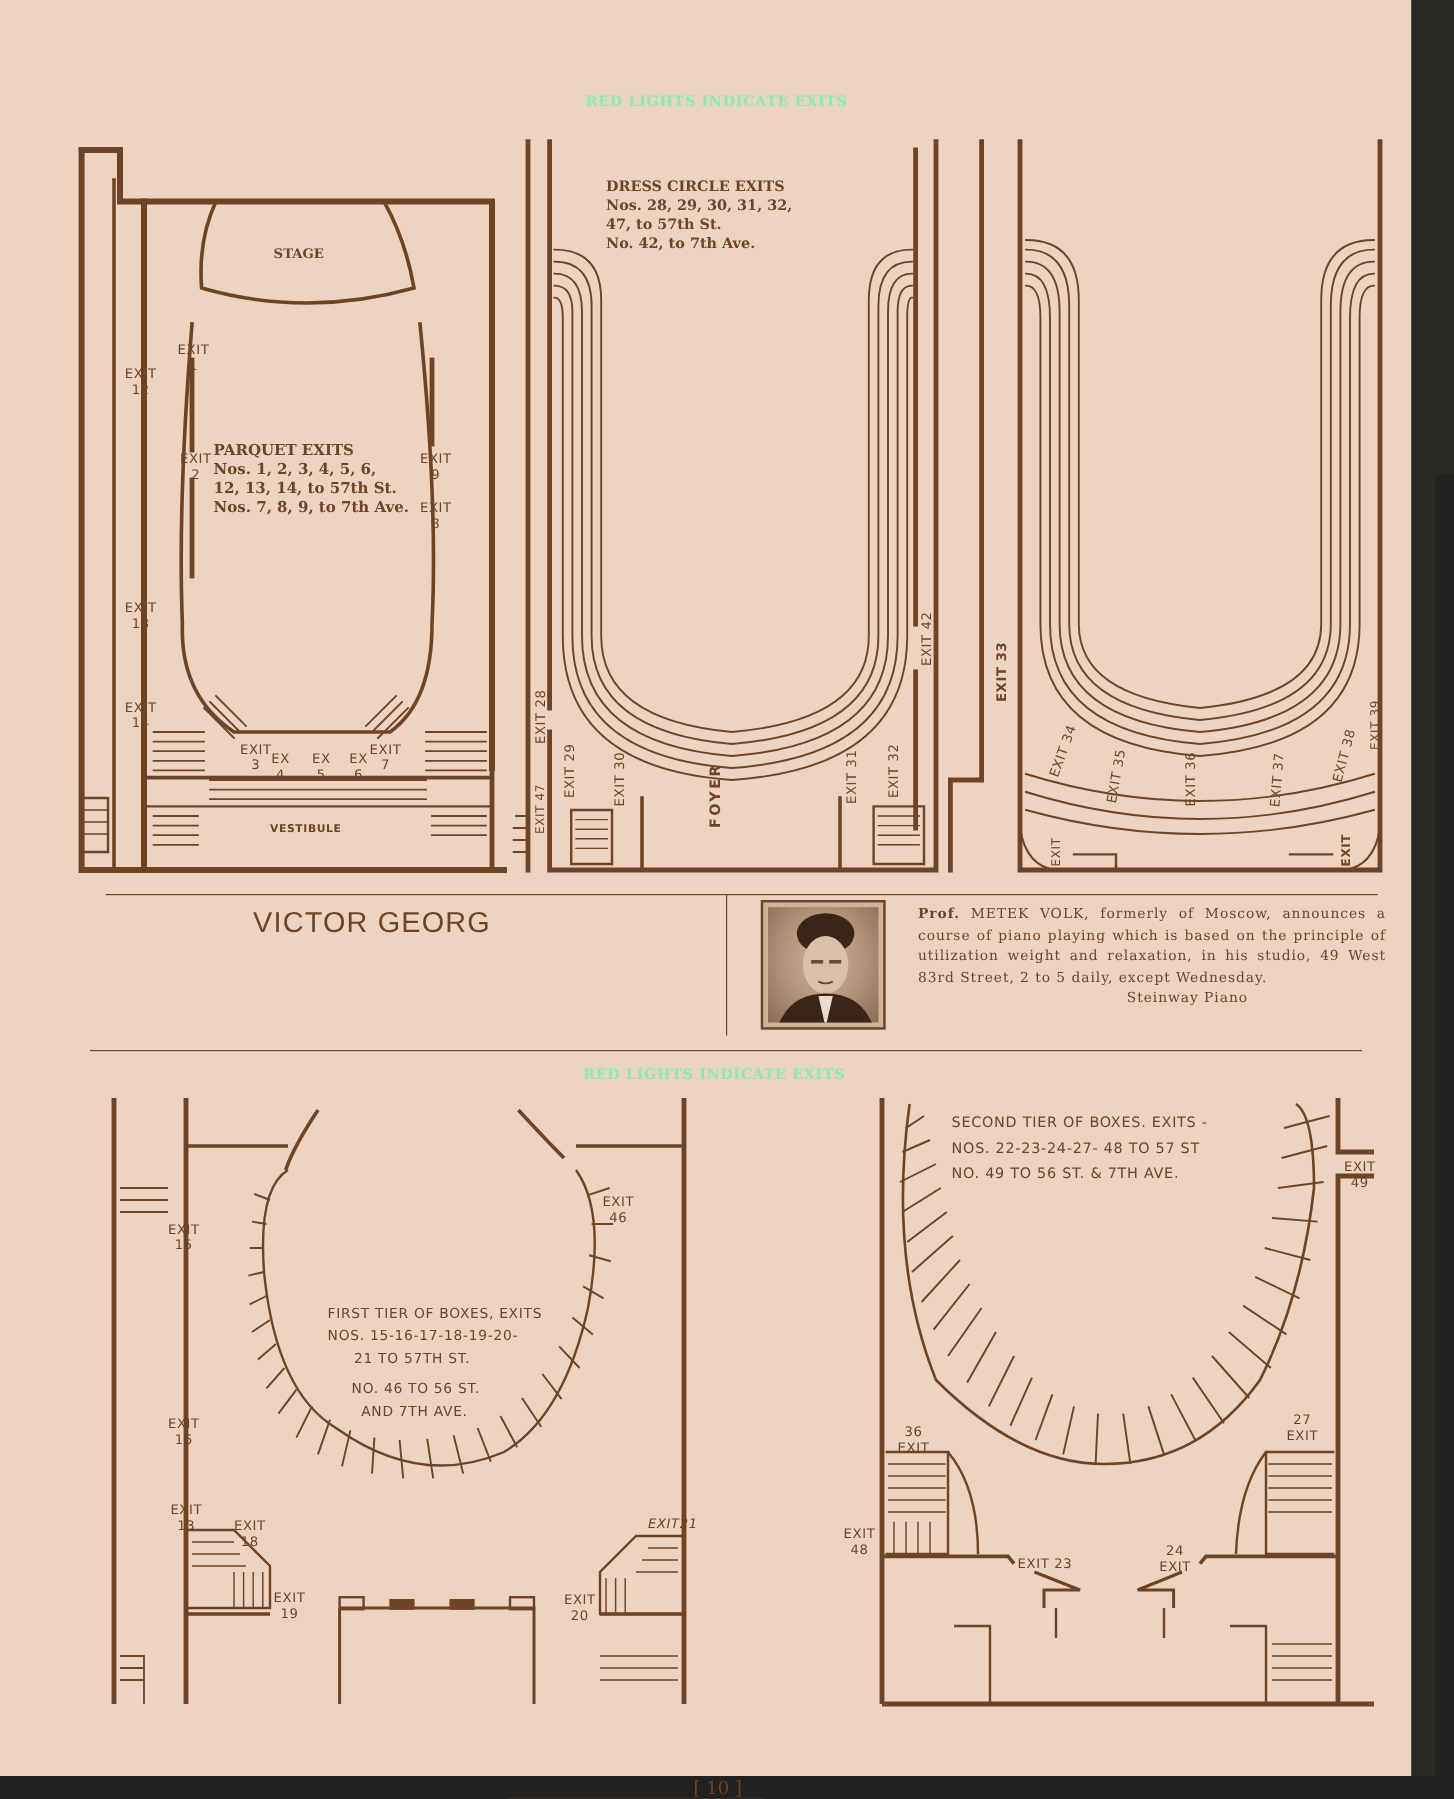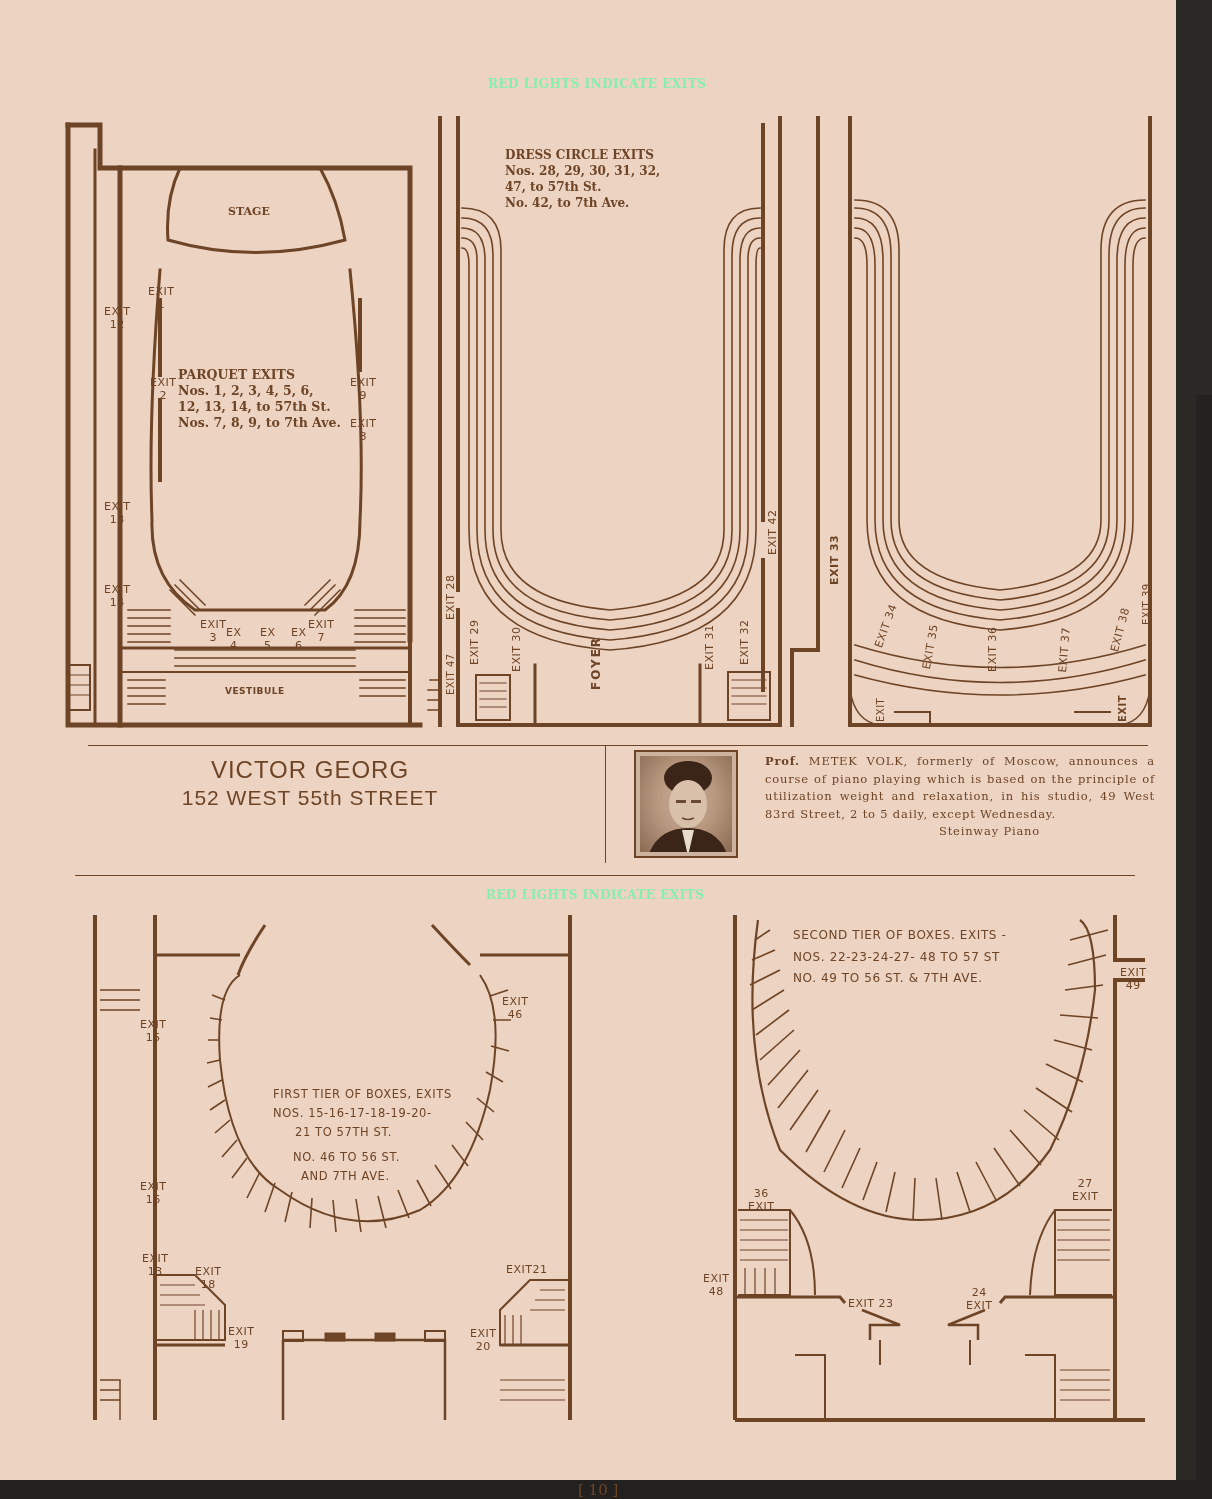--- a/index.html
+++ b/index.html
@@ -186,21 +186,20 @@
 <div class="hand" style="left:1140px;top:625px;transform:rotate(-90deg);transform-origin:left top;font-size:10px;"><span>EXIT</span> <span>39</span></div>
 <div class="hand" style="left:874px;top:722px;transform:rotate(-90deg);transform-origin:left top;font-size:10px;">EXIT</div>
 <div class="hand" style="left:1116px;top:722px;transform:rotate(-90deg);transform-origin:left top;font-size:10px;font-weight:bold;">EXIT</div>
 
 <div class="rule" style="left:88px;top:745px;width:1060px;"></div>
 <div class="rule" style="left:605px;top:745px;width:1px;height:118px;"></div>
 <div class="rule" style="left:75px;top:875px;width:1060px;"></div>
 
 <div class="ad-georg">
   <div class="l1">VICTOR GEORG</div>
-  <div class="l3">152 WEST 55th STREET</div>
 </div>
 
 <div class="photo">
   <div class="photo-inner">
     <svg width="96" height="100">
       <ellipse cx="48" cy="22" rx="24" ry="17" fill="#3a2518"></ellipse>
       <ellipse cx="48" cy="48" rx="19" ry="24" fill="#d8c0aa"></ellipse>
       <rect x="36" y="44" width="10" height="3" fill="#6a4a36"></rect>
       <rect x="51" y="44" width="10" height="3" fill="#6a4a36"></rect>
       <path d="M42 62 Q48 65 54 62" stroke="#6a4a36" stroke-width="1.5" fill="none"></path>
@@ -306,21 +305,21 @@
     <div>18</div>
   </div>
 <div class="hand" style="left:228px;top:1325px;">
     <div>EXIT</div>
     <div>19</div>
   </div>
 <div class="hand" style="left:470px;top:1327px;">
     <div>EXIT</div>
     <div>20</div>
   </div>
-<div class="hand" style="left:506px;top:1263px;"><span>EXIT</span><span>21</span></div>
+<div class="hand" style="left:540px;top:1263px;font-style:italic;"><span>EXIT</span><span>21</span></div>
 <div class="hand" style="left:502px;top:995px;">
     <div>EXIT</div>
     <div>46</div>
   </div>
 
 <div class="hand-lg" style="left:793px;top:925px;width:270px;font-size:12px;line-height:21px;">
   <div>SECOND TIER OF BOXES. EXITS -</div>
   <div style="margin-top:1px;">NOS. 22-23-24-27- 48 TO 57 ST</div>
   <div>NO. 49 TO 56 ST. &amp; 7TH AVE.</div>
 </div>

